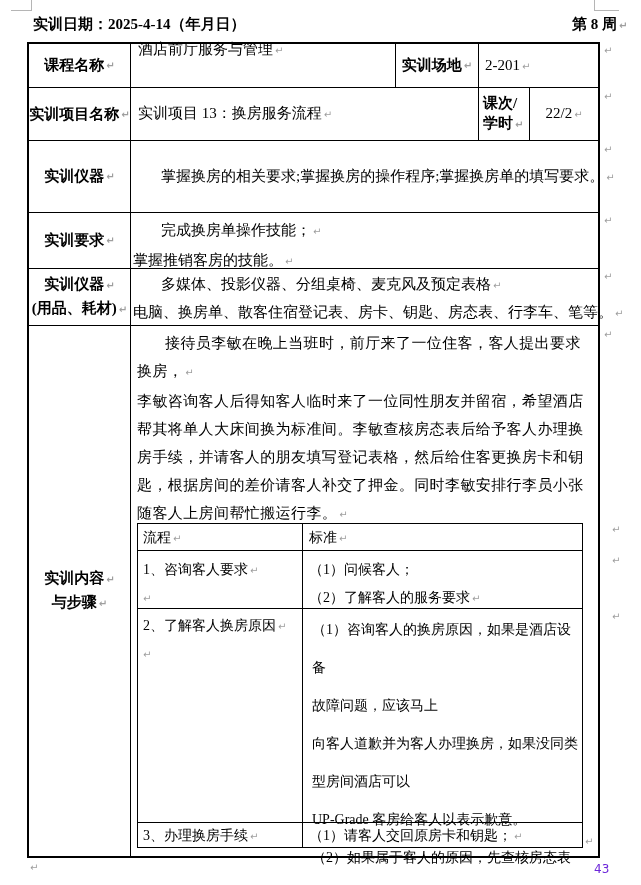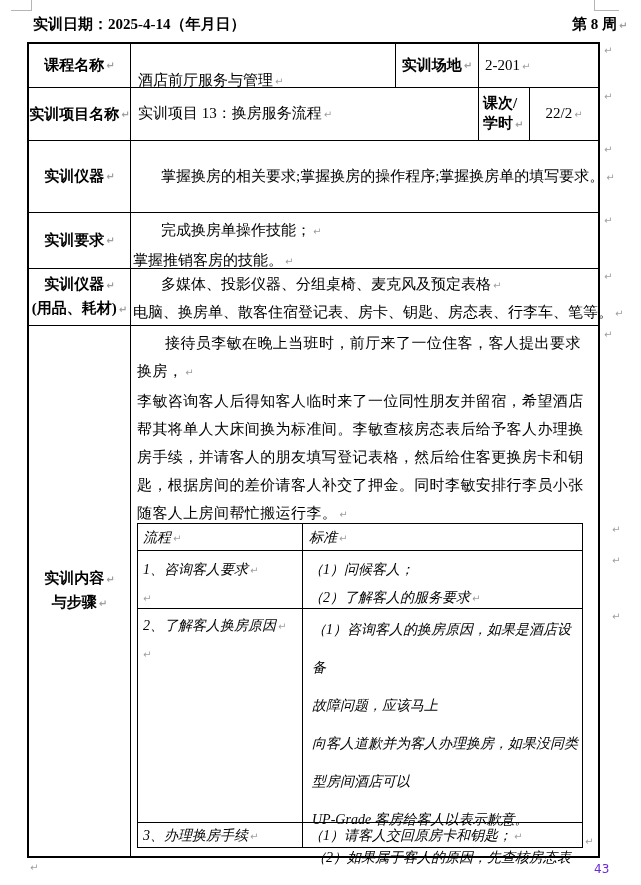--- a/index.html
+++ b/index.html
@@ -6,21 +6,21 @@
   .page{position:relative;width:641px;height:885px;background:#fff;overflow:hidden;
         font-family:"Liberation Serif","DejaVu Serif",serif;color:#000;}
   .ln{position:absolute;background:#000;}
   .cell{position:absolute;box-sizing:border-box;font-size:15px;line-height:19px;}
   .ctr{display:flex;align-items:center;justify-content:center;text-align:center;}
   .vctr{display:flex;align-items:center;}
   .b{font-weight:bold;}
   .pre{white-space:pre-line;}
   .nowrap{white-space:nowrap;}
   .ind{text-indent:28px;}
-  .small{font-size:14px;letter-spacing:0;font-style:italic;}
+  .small{font-size:14px;letter-spacing:0;}
   .pc::after{content:"\21B5";color:#9e9e9e;font-size:10px;margin-left:2px;font-family:"DejaVu Sans",sans-serif;}
   .pm{position:absolute;color:#9e9e9e;font-size:10px;font-family:"DejaVu Sans",sans-serif;}
   .pm::before{content:"\21B5";}
   .crop{position:absolute;border-color:#b5b5b5;border-style:solid;border-width:0;}
   .gray{color:#6d28d9;}
   .il{line-height:28px;letter-spacing:0.4px;}
 </style>
 </head>
 <body>
 
@@ -41,21 +41,21 @@
   <div class="ln" style="left:27px;top:856px;width:573px;height:2px;"></div>
 
   <div class="ln" style="left:27px;top:42px;width:2px;height:816px;"></div>
   <div class="ln" style="left:598px;top:42px;width:2px;height:816px;"></div>
   <div class="ln" style="left:130px;top:42px;width:1px;height:814px;"></div>
   <div class="ln" style="left:395px;top:42px;width:1px;height:45px;"></div>
   <div class="ln" style="left:478px;top:42px;width:1px;height:98px;"></div>
   <div class="ln" style="left:529px;top:87px;width:1px;height:53px;"></div>
 
   <div class="cell b ctr pc" style="left:29px;top:44px;width:101px;height:43px;">课程名称</div>
-  <div class="cell vctr" style="left:131px;top:59px;width:264px;height:43px;padding-left:7px;">
+  <div class="cell vctr" style="left:131px;top:28px;width:264px;height:43px;padding-left:7px;">
     <span class="pc">酒店前厅服务与管理</span>
   </div>
   <div class="cell b ctr pc" style="left:396px;top:44px;width:82px;height:43px;">实训场地</div>
   <div class="cell vctr" style="left:479px;top:44px;width:119px;height:43px;padding-left:6px;">
     <span class="pc">2-201</span>
   </div>
 
   <div class="cell b ctr pc" style="left:29px;top:88px;width:101px;height:52px;">实训项目名称</div>
   <div class="cell vctr" style="left:131px;top:88px;width:347px;height:52px;padding-left:7px;">
     <span class="pc">实训项目 13：换房服务流程</span>

